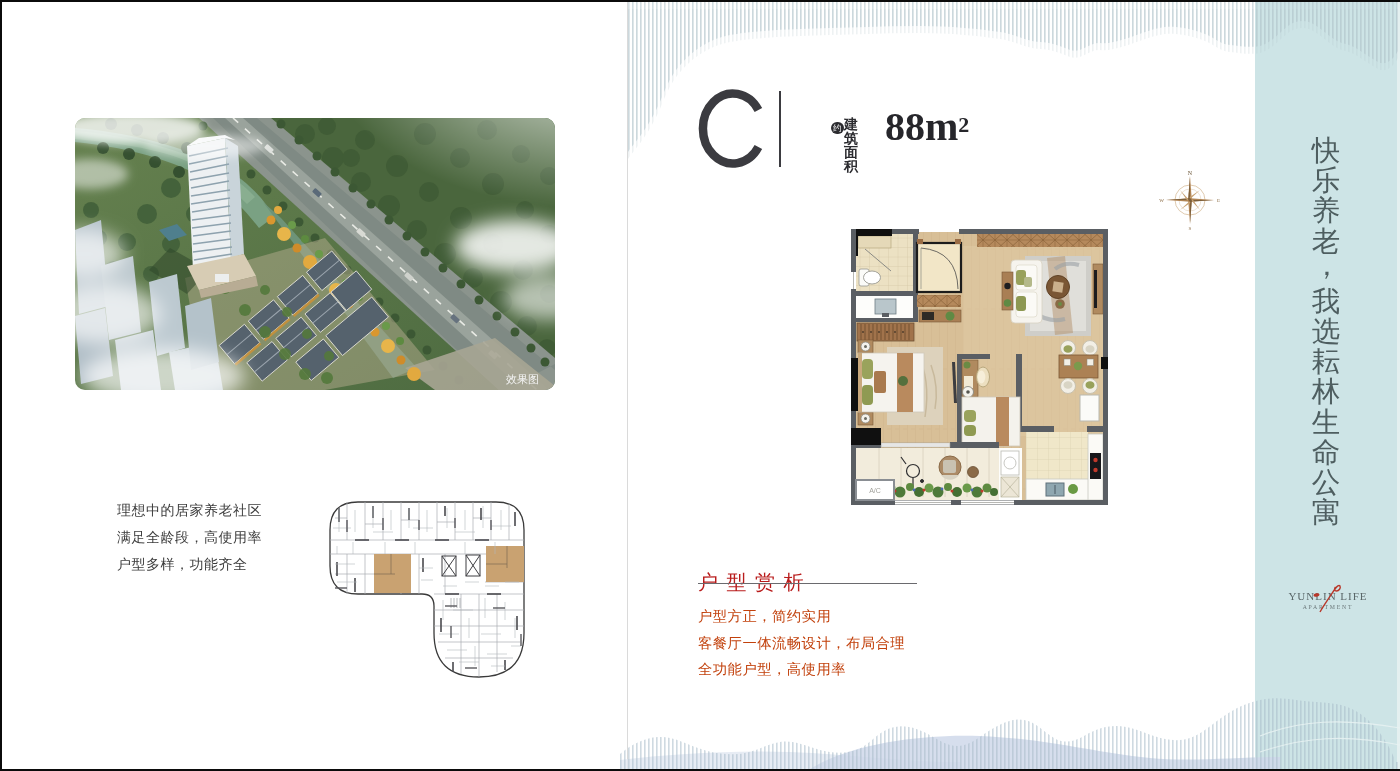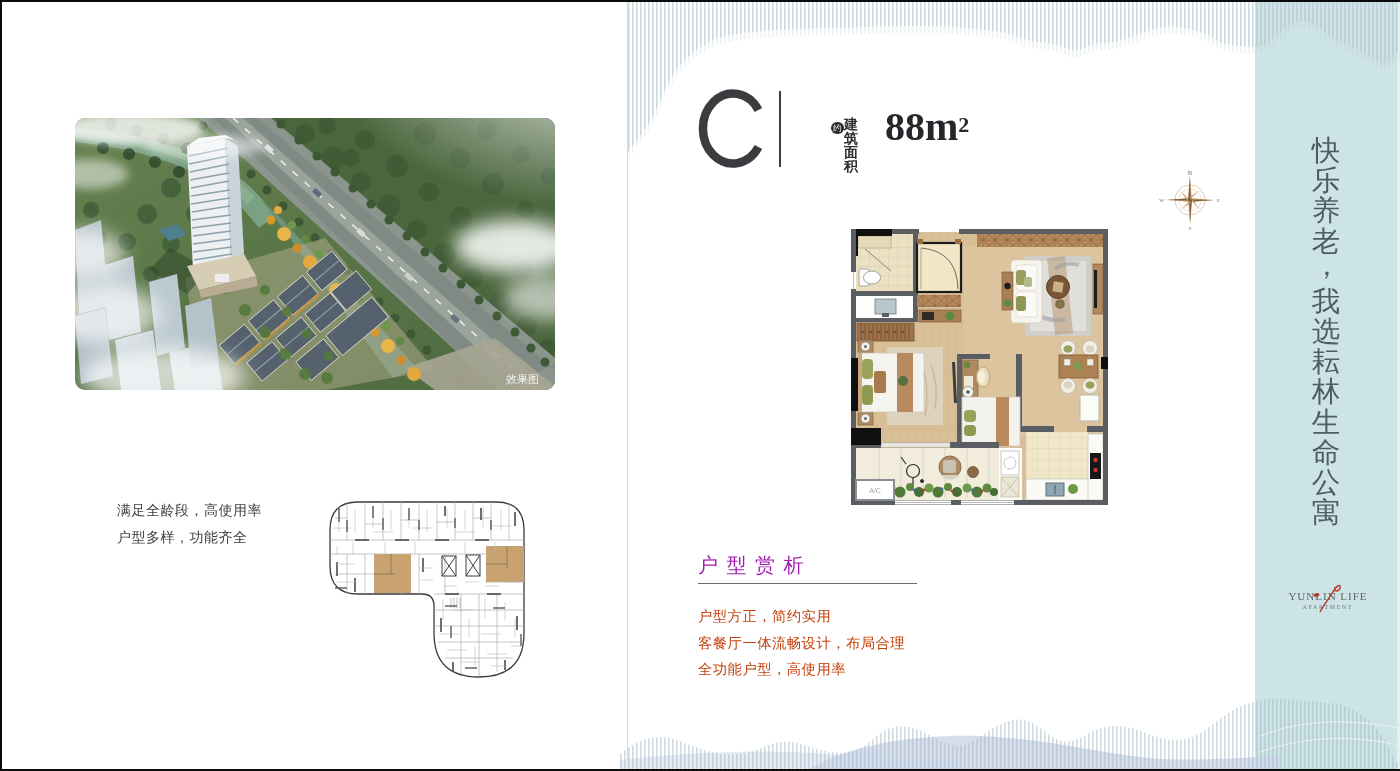--- a/index.html
+++ b/index.html
@@ -318,20 +318,21 @@
       <ellipse cx="474" cy="180" rx="46" ry="22" opacity="0.6"></ellipse>
     </g>
 
     <rect x="190" y="-70" width="380" height="230" fill="url(#sunGlow)"></rect>
 
     <text x="431" y="265" font-size="11" fill="#f4f4f4" font-family="Liberation Sans,sans-serif">效果图</text>
   </g>
 </svg>
 
 <div class="abs" style="left:117px;top:497px;width:300px;font-size:14px;line-height:27px;color:#3c3c3c;letter-spacing:0.5px;">
+  <div>理想中的居家养老社区</div>
   <div>满足全龄段，高使用率</div>
   <div>户型多样，功能齐全</div>
 </div>
 
 <svg class="abs" style="left:325px;top:498px;" width="205" height="185" viewBox="0 0 205 185">
 
   <path d="M33,4 H171 Q199,4 199,32 V135 Q199,179 154,179 Q109,179 109,135 V108 Q109,96 97,96 H33 Q5,96 5,68 V32 Q5,4 33,4 Z" fill="#ffffff" stroke="#3a3a3a" stroke-width="1.3"></path>
 
   <g stroke="#a9aeb3" stroke-width="0.7" fill="none">
     <line x1="22" y1="4" x2="22" y2="42"></line>
@@ -839,21 +840,21 @@
   <rect x="0" y="129" width="7" height="53" fill="#101010"></rect>
 
   <rect x="0" y="199" width="30" height="17" fill="#101010"></rect>
 
   <g>
     <rect x="5" y="251" width="38" height="20" fill="#ffffff" stroke="#8a8e93" stroke-width="2"></rect>
     <text x="24" y="264" font-size="7" fill="#a0a09a" text-anchor="middle" font-family="Liberation Sans,sans-serif">A/C</text>
   </g>
 </svg>
 
-<div class="abs" style="left:698px;top:552px;font-size:20px;color:#a21caf;letter-spacing:8.5px;font-weight:normal;">户型赏析</div>
+<div class="abs" style="left:698px;top:569px;font-size:20px;color:#b91c1c;letter-spacing:8.5px;font-weight:normal;">户型赏析</div>
 
 <div class="abs" style="left:698px;top:583px;width:219px;height:1px;background:#6a6a6e;"></div>
 
 <div class="abs" style="left:698px;top:603px;width:420px;font-size:14.3px;line-height:26.6px;color:#c2410c;letter-spacing:0.5px;">
   <div>户型方正，简约实用</div>
   <div>客餐厅一体流畅设计，布局合理</div>
   <div>全功能户型，高使用率</div>
 </div>
 
 <div class="abs" style="left:1311px;top:135px;width:30px;font-size:28.5px;line-height:30.2px;color:#4e5e60;text-align:center;">

